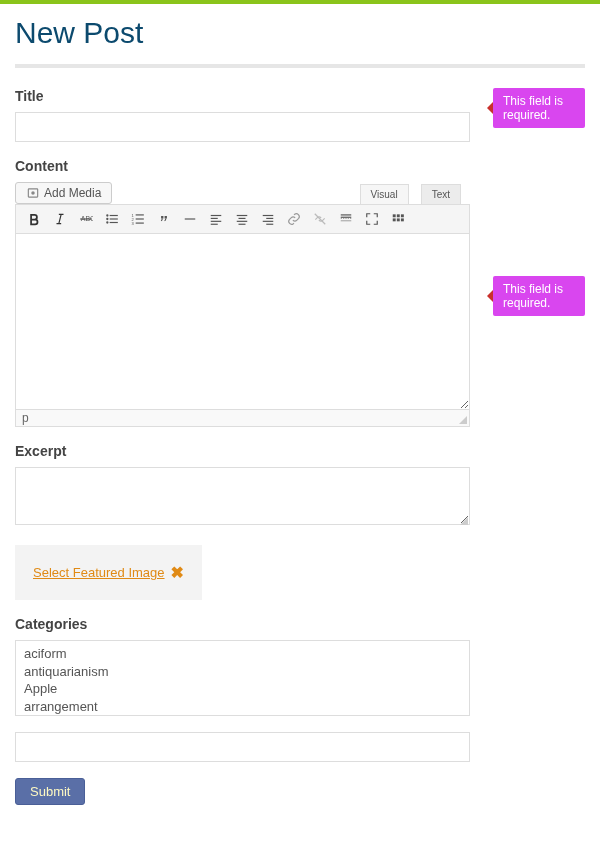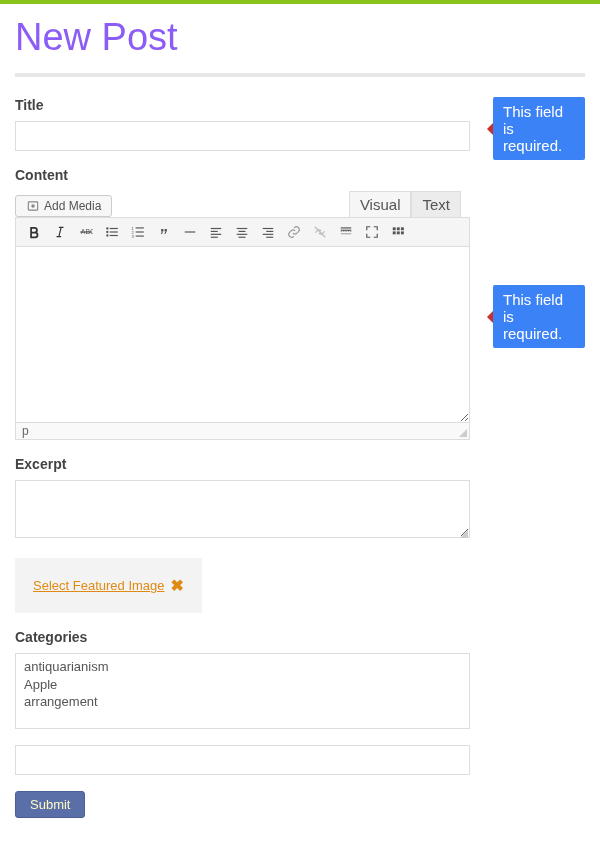--- a/index.html
+++ b/index.html
@@ -1,46 +1,46 @@
 <!DOCTYPE html>
 <html><head>
 <meta charset="utf-8">
 <style>
 * { box-sizing: border-box; margin: 0; padding: 0; }
 body { font-family: "Helvetica Neue", Helvetica, Arial, sans-serif; background: #fff; width: 600px; }
 .topbar { height: 4px; background: #8ac41b; }
 .container { padding: 12px 15px 20px; }
-h1.page-title { font-size: 38px; font-weight: 300; color: #8b5cf6; margin-bottom: 14px; }
+h1.page-title { font-size: 30px; font-weight: 300; color: #0c4a6e; margin-bottom: 14px; }
 hr.divider { border: none; border-top: 4px solid #e6e6e6; margin-bottom: 20px; }
 .field-label { font-size: 14px; font-weight: 700; color: #444; margin-bottom: 8px; display: block; }
 .field-block { margin-bottom: 16px; position: relative; }
 input.text-input, textarea.excerpt-area, .multi-select, input.tags-input {
   width: 455px; border: 1px solid #ddd; padding: 6px 8px; font-size: 13px; color: #333;
 }
 input.text-input { height: 30px; }
 .error-badge {
-  position: absolute; background: #3b82f6; color: #fff; font-size: 15px;
+  position: absolute; background: #d946ef; color: #fff; font-size: 12px;
   padding: 6px 10px; border-radius: 2px;
 }
 .error-badge::before {
   content: ""; position: absolute; left: -6px; top: 50%; margin-top: -6px;
   border: 6px solid transparent; border-right-color: #c9302c; border-left: none;
 }
 .err-title { left: 478px; top: 0; }
 .err-content { left: 478px; top: 118px; }
 
 
 .editor-top { display: flex; justify-content: space-between; align-items: flex-end; width: 446px; margin-bottom: 0; }
 .add-media {
   background: #f7f7f7; border: 1px solid #ccc; border-radius: 3px;
   padding: 3px 10px; font-size: 12px; color: #555; display: inline-flex; align-items: center; gap: 4px;
 }
 .add-media svg { width: 14px; height: 14px; fill: #888; }
 .tabs { display: flex; }
-.tab { border: 1px solid #ddd; background: #ececec; color: #555; font-size: 15px; padding: 4px 10px; border-bottom: none; margin-left: 0; }
+.tab { border: 1px solid #ddd; background: #ececec; color: #555; font-size: 10px; padding: 4px 10px; border-bottom: none; margin-left: 12px; }
 .tab.active { background: #f6f6f6; }
 .toolbar {
   width: 455px; background: #f5f5f5; border: 1px solid #ddd; border-top: 1px solid #ddd;
   display: flex; gap: 10px; padding: 6px 10px;
 }
 .tb-btn { width: 16px; height: 16px; display: inline-flex; align-items: center; justify-content: center; }
 .tb-btn svg { width: 14px; height: 14px; fill: #555; }
 .editor-body {
   width: 455px; height: 176px; border: 1px solid #ddd; border-top: none; background: #fff; resize: both; overflow:auto;
 }
@@ -234,20 +234,21 @@
   <div class="thumb-btn">
     <a href="#">Select Featured Image</a>
     <span class="close-x">✖</span>
   </div>
 </div>
 
 
 <div class="field-block">
   <label class="field-label">Categories</label>
   <div class="multi-select" id="cat-list">
+        <div class="opt">aciform</div>
         <div class="opt">antiquarianism</div>
         <div class="opt">Apple</div>
         <div class="opt">arrangement</div>
       </div>
 </div>
 
 
 <div class="field-block">
   <input type="text" class="tags-input" value="" style="">
 </div>

